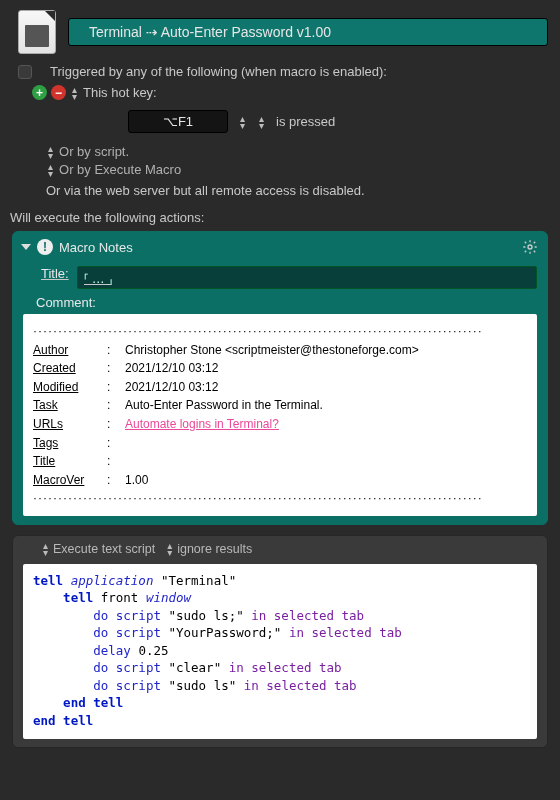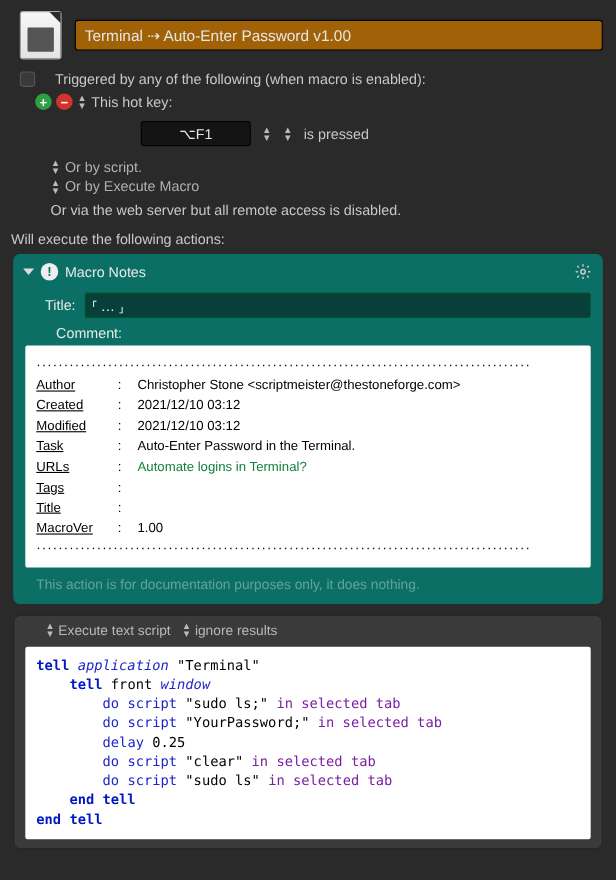--- a/index.html
+++ b/index.html
@@ -36,25 +36,25 @@
     border-top: 10px solid #2a2a2a;
   }
   .doc-icon .inner {
     position: absolute;
     bottom: 6px; left: 6px; right: 6px; top: 14px;
     background: #555;
     border-radius: 1px;
   }
   .title-input {
     flex: 1;
-    background: #a16207;
+    background: #0f766e;
     border: 1px solid #000;
     border-radius: 3px;
     color: #e6e6e6;
-    padding: 5px 8px;
+    padding: 5px 20px;
     font-size: 14px;
   }
 
   
   .trigger-section { padding: 4px 18px 2px 18px; }
   .trigger-top {
     display: flex; align-items: center; gap: 18px; color: #c8c8c8;
     margin-bottom: 6px;
   }
   .trigger-top input[type=checkbox]{
@@ -133,45 +133,45 @@
     border-radius: 1px;
     flex-shrink:0;
   }
   .gear {
     margin-left: auto;
     width: 18px; height: 18px;
     display:inline-flex;align-items:center;justify-content:center;
     color:#ccc;font-size:16px;
   }
   .panel-body { padding: 2px 10px 8px 10px; }
-  .title-row { display:flex; align-items:center; gap:8px; margin:2px 0 6px 18px;}
+  .title-row { display:flex; align-items:flex-start; gap:8px; margin:2px 0 6px 18px;text-decoration:underline;}
   .title-row label { color:#e8e8e8; }
   .title-field {
     flex:1; background:#083f3a; border:1px solid #052; color:#cfe; padding:3px 6px;
     font-size:13px;border-radius:2px;
   }
-  .comment-label { color:#e8e8e8; margin-left:28px; margin-bottom:4px; }
+  .comment-label { color:#e8e8e8; margin-left:13px; margin-bottom:4px; }
   .white-box {
     background:#fff; color:#000;
     border-radius:2px;
     padding:8px 10px;
     font-family: "Verdana", "Geneva", sans-serif;
     font-size: 12px;
     line-height: 1.55;
     overflow:auto;
   }
   .dots-row {
     letter-spacing: 1px;
     color:#000;
     white-space:nowrap;overflow:hidden;
   }
   .kv-row { display:flex; }
   .kv-key { width:74px; flex-shrink:0;text-decoration:underline; }
   .kv-sep { width:18px; flex-shrink:0; }
-  .link { color:#15803d; }
+  .link { color:#ec4899; text-decoration: underline; }
   .note-footer {
     color:#0a4d47; padding:8px 10px 2px 10px; font-size:12.5px;
     color: rgba(0,0,0,.5);
   }
   .panel-teal .note-footer{ color: #074842; color: #0d5750; color: #0a4a44; }
   .panel-teal .note-footer{ color: #0b5c55; }
   .panel-teal .note-footer{ color: #08423d; }
   .panel-teal .note-footer { color: #0b5751; }
   .panel-teal .note-footer { color: rgba(255,255,255,0.35); }
 
@@ -308,21 +308,20 @@
           <span class="kv-key">Title</span>
           <span class="kv-sep">:</span>
         </div>
         <div class="kv-row">
           <span class="kv-key">MacroVer</span>
           <span class="kv-sep">:</span>
           <span class="kv-val">1.00</span>
         </div>
         <div class="dots-row">··························································································</div>
       </div>
-    <div class="note-footer">This action is for documentation purposes only, it does nothing.</div>
   </div>
 </div>
 
 <div class="panel panel-gray">
   <div class="panel-body">
     <div class="subhead">
       <span class="seg">
         <span class="updown">
             <span>▴</span>
             <span>▾</span>

